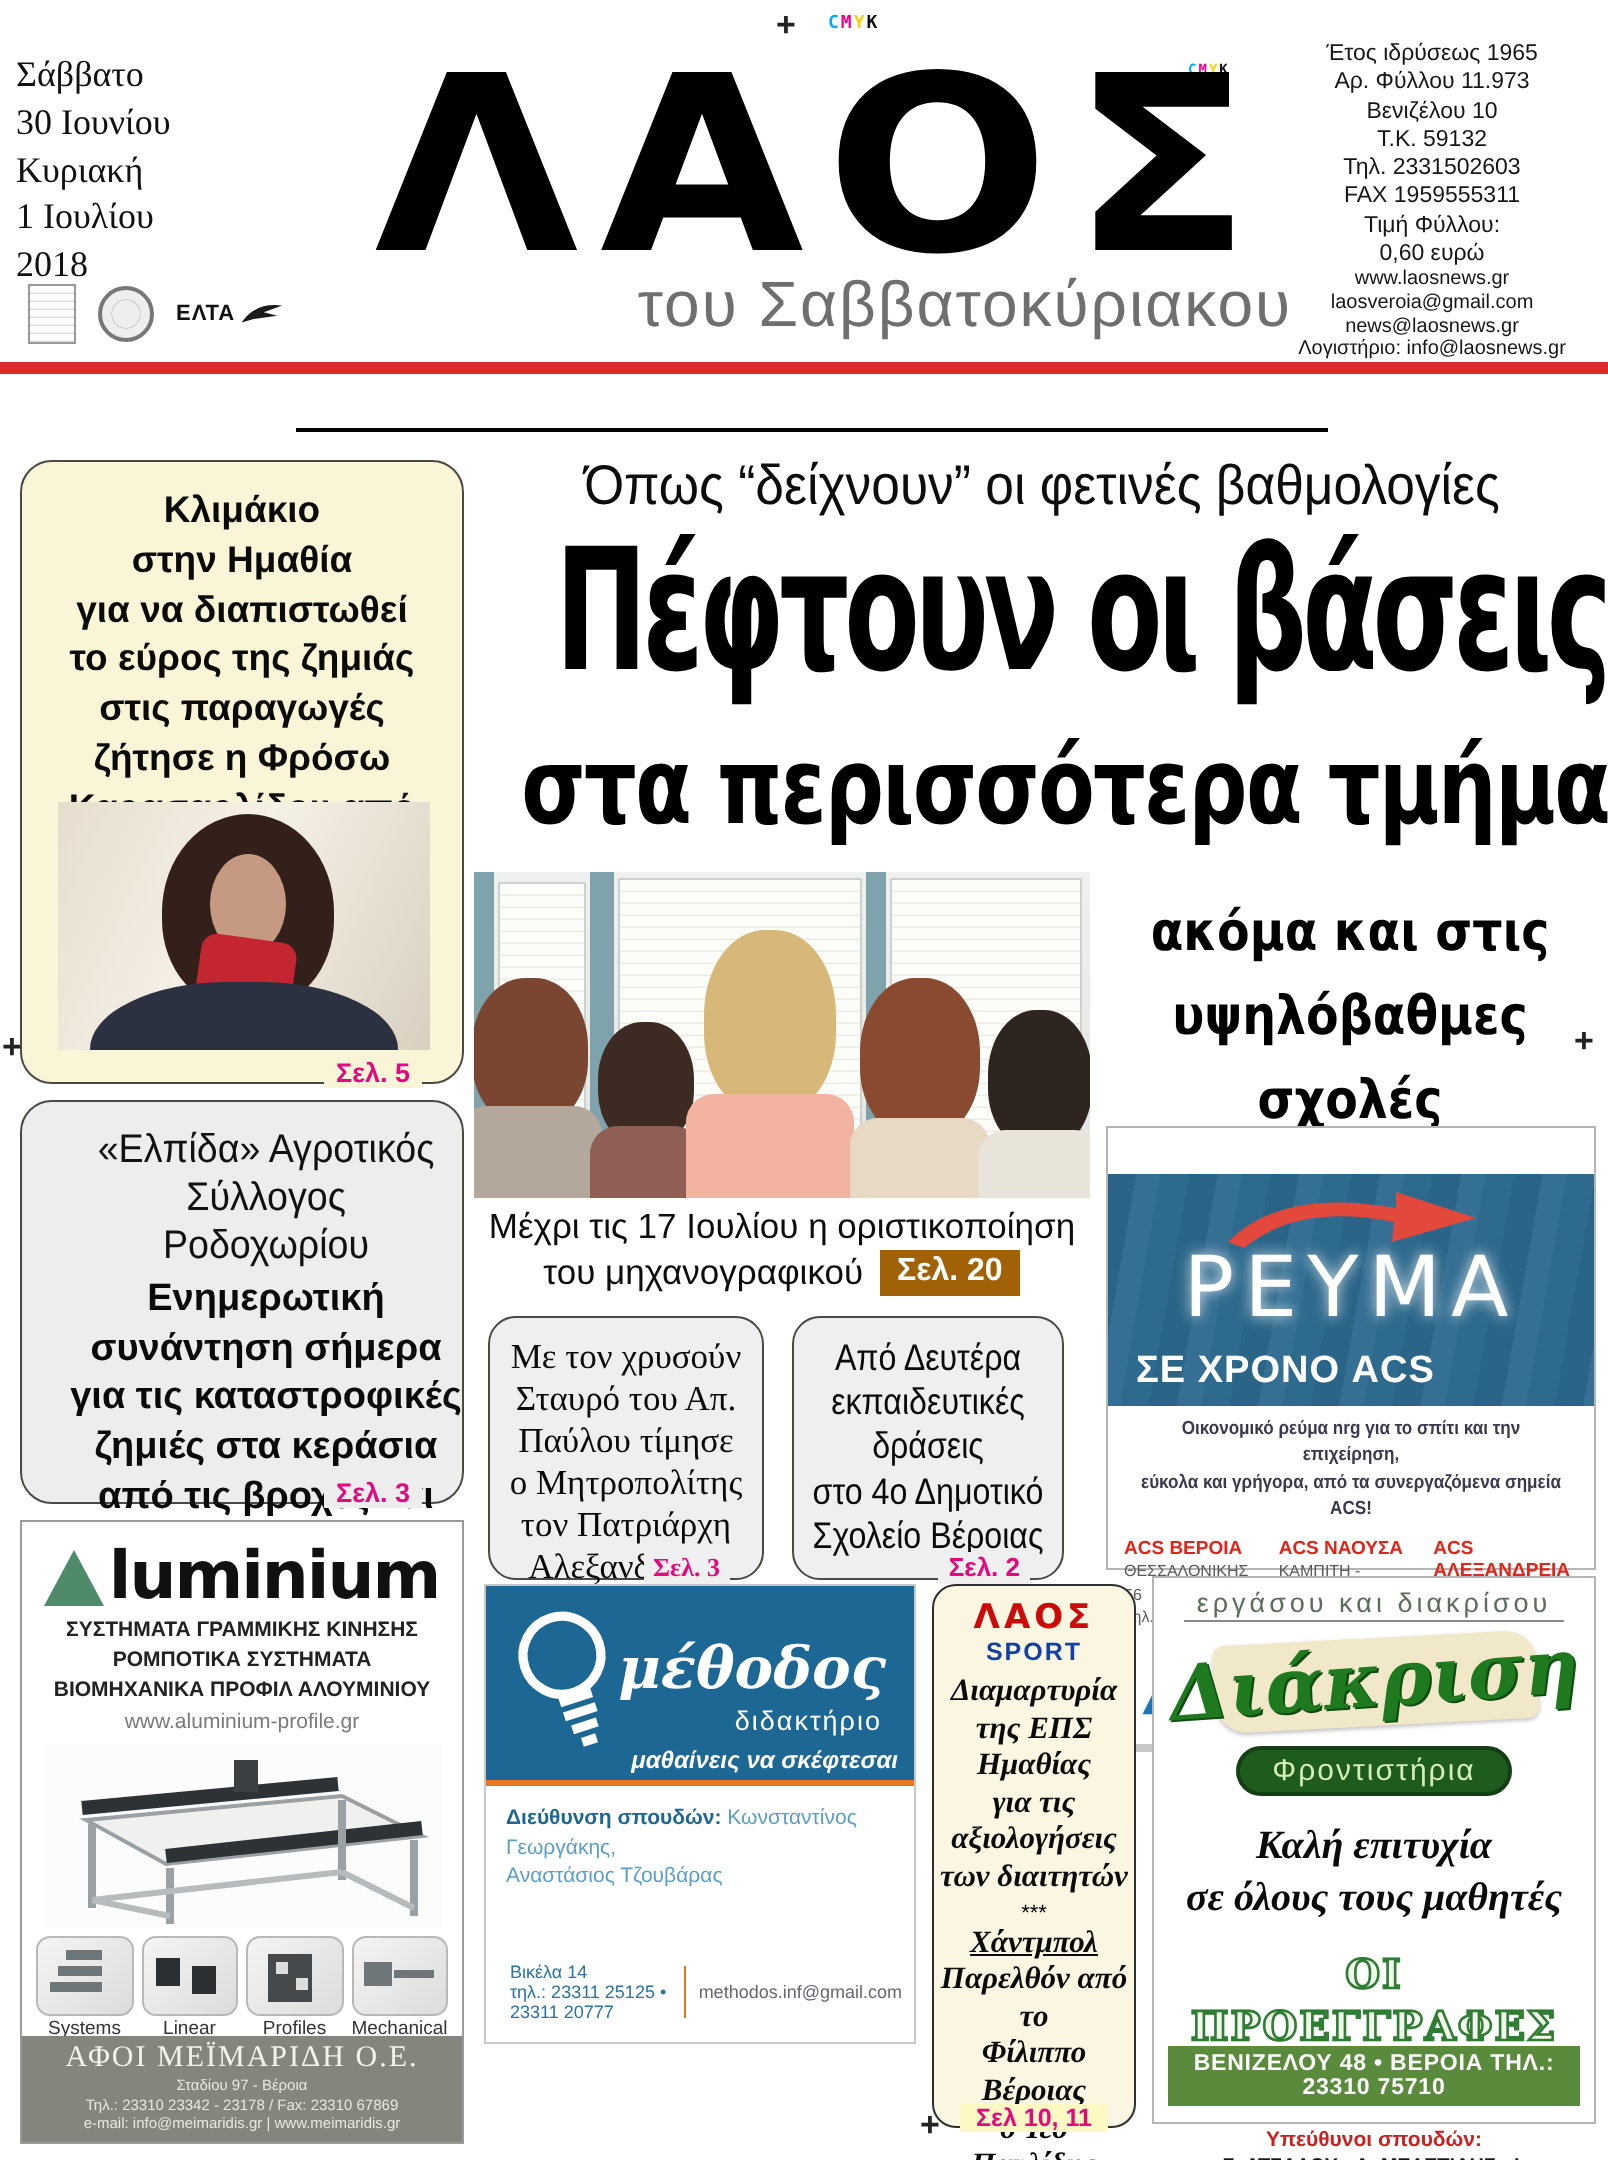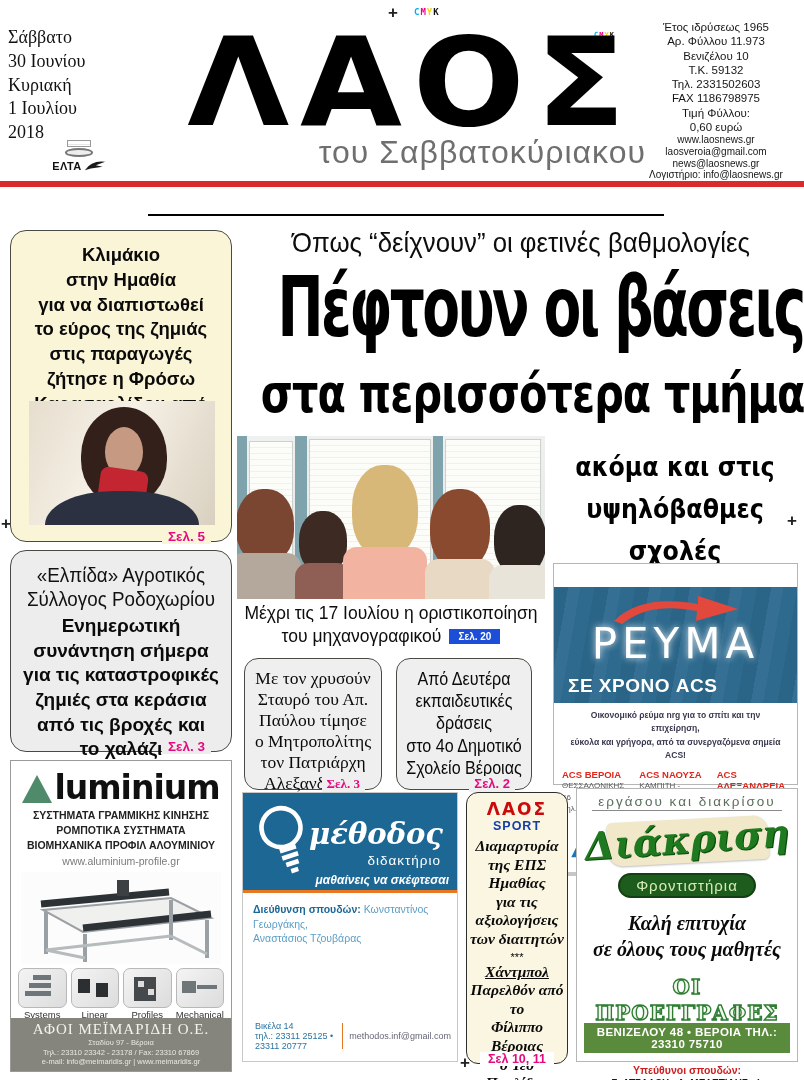--- a/index.html
+++ b/index.html
@@ -10,21 +10,21 @@
   .center { text-align:left; }
 
   
   .regmark { position:absolute; color:#222; font-size:17px; font-weight:bold; }
   .cmyk { position:absolute; font-size:9px; font-weight:bold; letter-spacing:1px; font-family:"DejaVu Sans Mono",monospace; }
   .cmyk span:nth-child(1){color:#00aeef}.cmyk span:nth-child(2){color:#ec008c}
   .cmyk span:nth-child(3){color:#f5d400}.cmyk span:nth-child(4){color:#111}
 
   
   .dates { left:8px; top:26px; width:130px; font-family:"Liberation Serif",serif; font-size:18px; line-height:1.32; color:#111; }
-  .stamps { left:14px; top:140px; width:130px; height:34px; display:flex; align-items:center; gap:1px;flex-direction:column; }
+  .stamps { left:14px; top:140px; width:130px; height:34px; display:flex; align-items:center; gap:11px; }
   .stamp-box { width:24px; height:30px; border:1px solid #999; background:repeating-linear-gradient(#fff,#fff 3px,#cfcfcf 4px); }
   .stamp-round { width:28px; height:28px; border:2px solid #777; border-radius:50%; background:radial-gradient(circle,#eee 40%,#bbb 42%,#eee 44%); }
   .elta { display:flex; align-items:center; gap:2px; }
   .elta b { font-size:11px; letter-spacing:.5px; color:#111; }
   .masthead-logo { left:158px; top:22px; width:470px; font-family:"DejaVu Sans",sans-serif; font-weight:bold; font-size:122px; line-height:1; letter-spacing:10px; transform:scaleX(1.08); transform-origin:left top; color:#000; text-align:center; }
   .masthead-sub { left:250px; top:134px; width:396px; text-align:right; font-size:32px; color:#6f6f6f; letter-spacing:1px; }
   .issue-info { left:632px; top:20px; width:168px; text-align:center; font-size:11.5px; line-height:1.24; color:#161616; }
   .issue-info .sm { font-size:10px; line-height:1.18; }
   .red-rule { left:0; top:181px; width:804px; height:6px; background:#d92b2b; }
   .tagline { left:0; top:192px; width:804px; text-align:center; font-size:16px; font-weight:bold; letter-spacing:.4px; color:#111; }
@@ -37,35 +37,35 @@
   .side-note { left:550px; top:446px; width:250px; text-align:center; font-family:"DejaVu Sans",sans-serif; font-weight:bold; font-size:27px; line-height:1.55; transform:scaleX(.88); transform-origin:center top; color:#000; }
 
   .lead-photo { left:237px; top:436px; width:308px; height:163px; overflow:hidden; background:linear-gradient(#eef1ef,#e1e4e0); }
   .board { position:absolute; background:repeating-linear-gradient(#fcfcf8,#fcfcf8 5px,#e6e6df 6px); border:1px solid #ccd1ce; }
   .frame { position:absolute; background:#7fa3ad; }
   .person { position:absolute; bottom:0; }
   .hair { margin:0 auto; border-radius:46% 46% 44% 44%; }
   .shirt { border-radius:14px 14px 0 0; margin-top:-10px; }
 
   .caption { left:237px; top:602px; width:308px; text-align:center; font-size:17.5px; line-height:1.3; color:#0d0d0d; }
-  .badge { display:inline-block; background:#1d4ed8; color:#fff; font-size:10px; font-weight:bold; padding:1px 9px; margin-left:8px; vertical-align:2px;text-align:center; }
+  .badge { display:inline-block; background:#a16207; color:#fff; font-size:16px; font-weight:bold; padding:1px 9px; margin-left:8px; vertical-align:2px;text-align:center; }
 
   
   .nbox { border:1.6px solid #4a4a44; border-radius:16px; }
   .box1 { left:10px; top:230px; width:222px; height:312px; background:#fbf5d8; }
   .box1-text { padding:12px 6px 0; text-align:center; font-weight:bold; font-size:18.5px; line-height:1.34; color:#0a0a0a; }
   .portrait { position:absolute; left:18px; top:170px; width:186px; height:124px; overflow:hidden; background:linear-gradient(115deg,#e6ddcd,#f6f1e7 45%,#d9d0bf); }
   .p-hair { position:absolute; left:52px; top:6px; width:86px; height:98px; border-radius:50% 50% 46% 46%; background:#33201a; }
   .p-face { position:absolute; left:76px; top:26px; width:38px; height:50px; border-radius:50%; background:#c69a82; }
   .p-scarf { position:absolute; left:70px; top:68px; width:48px; height:36px; border-radius:8px; transform:rotate(8deg); background:#c32531; }
   .p-coat { position:absolute; left:16px; top:90px; width:154px; height:42px; border-radius:45% 45% 0 0 / 80% 80% 0 0; background:#2b3140; }
   .page-chip { position:absolute; right:20px; bottom:-3px; padding:0 6px; font-size:13.5px; font-weight:bold; color:#e5087e; }
   .chip-cream { background:#fbf5d8; }
   .chip-gray { background:#ededed; }
-  .box2 { left:10px; top:550px; width:222px; height:202px; background:#ededed; text-align:center; }
+  .box2 { left:10px; top:550px; width:222px; height:202px; background:#ededed; text-align:center;padding-left:24px; }
   .box2-light { margin-top:12px; font-size:20px; line-height:1.2; color:#111; transform:scaleX(.94); transform-origin:center top; }
   .box2-bold { margin-top:3px; font-weight:bold; font-size:19px; line-height:1.3; color:#0a0a0a; }
 
   
   .midbox { position:absolute; border:1.6px solid #4a4a44; border-radius:14px; background:#efefef; text-align:center; }
   .church { left:244px; top:658px; width:138px; height:132px; font-family:"Liberation Serif",serif; font-size:17.5px; line-height:1.2; padding-top:9px; color:#0a0a0a; }
   .school { left:396px; top:658px; width:136px; height:132px; font-size:18.5px; line-height:1.2; padding-top:9px; color:#0a0a0a; }
   .school .pre { transform:scaleX(.87); transform-origin:center top; }
   .midchip { position:absolute; right:16px; bottom:-3px; background:#efefef; padding:0 5px; font-size:13px; font-weight:bold; color:#e5087e; }
 
@@ -87,24 +87,24 @@
   .acs-tag { font-size:7.5px; color:#c22; font-weight:bold; text-align:center; margin-top:1px; }
   .fineprint { margin:6px 8px 0; height:4px; background:repeating-linear-gradient(90deg,#c7c7c7 0 14px,#fff 14px 18px); }
 
   
   .sport { left:466px; top:792px; width:102px; height:272px; background:#faf6e2; border:1.8px solid #2e2e2e; border-radius:12px; text-align:center; }
   .sport-logo { margin-top:6px; color:#cc0a0a; font-family:"DejaVu Sans",sans-serif; font-weight:bold; font-size:17px; letter-spacing:2px; }
   .sport-label { color:#1540a8; font-weight:bold; font-size:12.5px; letter-spacing:1px; }
   .sport-txt { font-family:"Liberation Serif",serif; font-style:italic; font-weight:bold; font-size:15.5px; line-height:1.2; margin-top:4px; color:#0a0a0a; }
   .sport-sep { font-size:11px; margin-top:2px; }
   .sport-hand { text-decoration:underline; }
-  .sport-chip { position:absolute; left:0; right:0; bottom:-3px; margin:0 auto; width:74px; background:#ffffff; font-size:12.5px; font-weight:bold; color:#e5087e; }
-
-  
-  .meth { left:242px; top:792px; width:216px; height:270px; border:1px solid #c8c8c8; background:#fff; }
+  .sport-chip { position:absolute; left:0; right:0; bottom:-3px; margin:0 auto; width:74px; background:#fef9c3; font-size:12.5px; font-weight:bold; color:#e5087e; }
+
+  
+  .meth { left:242px; top:792px; width:216px; height:230px; border:1px solid #c8c8c8; background:#fff; }
   .meth-blue { position:relative; height:100px; background:#1d6795; border-bottom:3px solid #e87722; }
   .meth-logo { position:absolute; right:14px; top:24px; color:#fff; font-family:"DejaVu Serif",serif; font-style:italic; font-weight:bold; font-size:29px; }
   .meth-logo-sub { position:absolute; right:16px; top:60px; color:#fff; font-size:13.5px; letter-spacing:1px; }
   .meth-slogan { position:absolute; right:8px; bottom:3px; color:#fff; font-style:italic; font-weight:bold; font-size:12px; }
   .bulb { position:absolute; left:14px; top:8px; transform:rotate(-18deg); }
   .meth-dir { padding:9px 10px 0; font-size:10.5px; line-height:1.4; text-align:left; }
   .meth-dir b { color:#1d6795; }
   .meth-dir span { color:#5b9ec7; }
   .meth-big { margin:12px 0 0 12px; text-align:left; color:#ee7b22; font-family:"DejaVu Sans",sans-serif; font-weight:bold; font-size:29px; line-height:1.08; }
   .meth-contact { position:absolute; left:12px; right:6px; bottom:10px; display:flex; align-items:center; gap:6px; font-size:9px; color:#2a74a3; text-align:left; }
@@ -170,21 +170,21 @@
     </div>
   </div>
   <div class="abs masthead-logo">ΛΑΟΣ</div>
   <div class="abs masthead-sub">του Σαββατοκύριακου</div>
   <div class="abs issue-info">
     <div>Έτος ιδρύσεως 1965</div>
     <div>Αρ. Φύλλου 11.973</div>
     <div>Βενιζέλου 10</div>
     <div>Τ.Κ. 59132</div>
     <div>Τηλ. 2331502603</div>
-    <div>FAX 1186798975</div>
+    <div>FAX 1959555311</div>
     <div>Τιμή Φύλλου:</div>
     <div>0,60 ευρώ</div>
     <div class="sm">www.laosnews.gr</div>
     <div class="sm">laosveroia@gmail.com</div>
     <div class="sm">news@laosnews.gr</div>
     <div class="sm">Λογιστήριο: info@laosnews.gr</div>
   </div>
   <div class="abs red-rule"></div>
   <div class="abs tagline-rule"></div>
 

